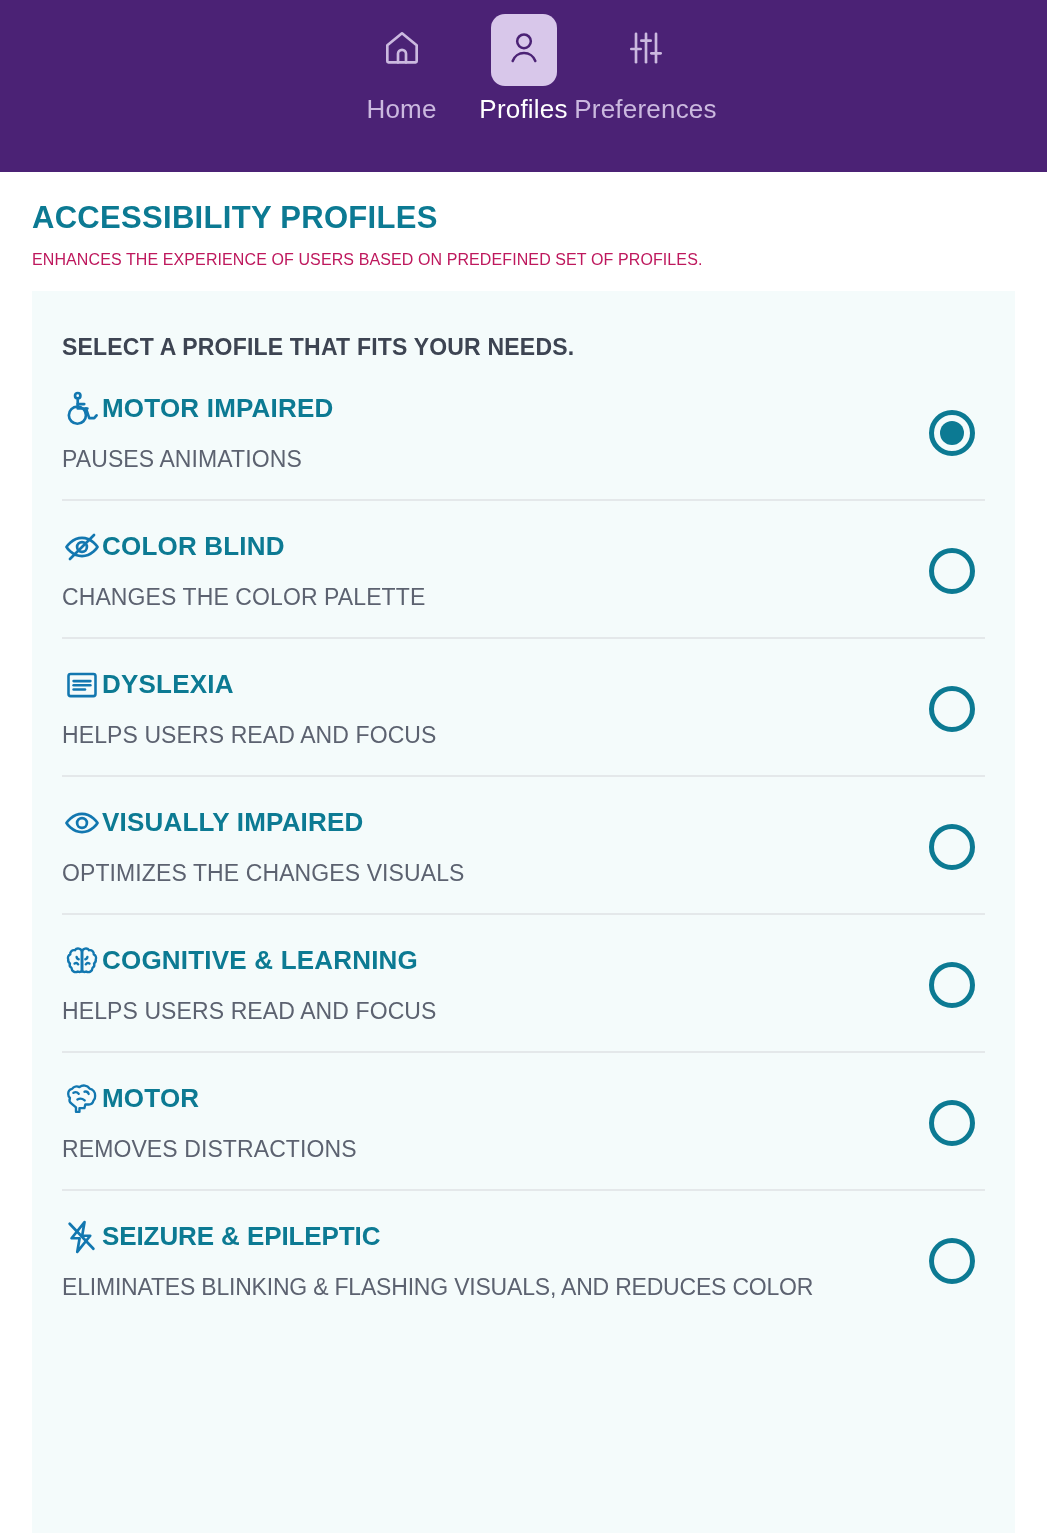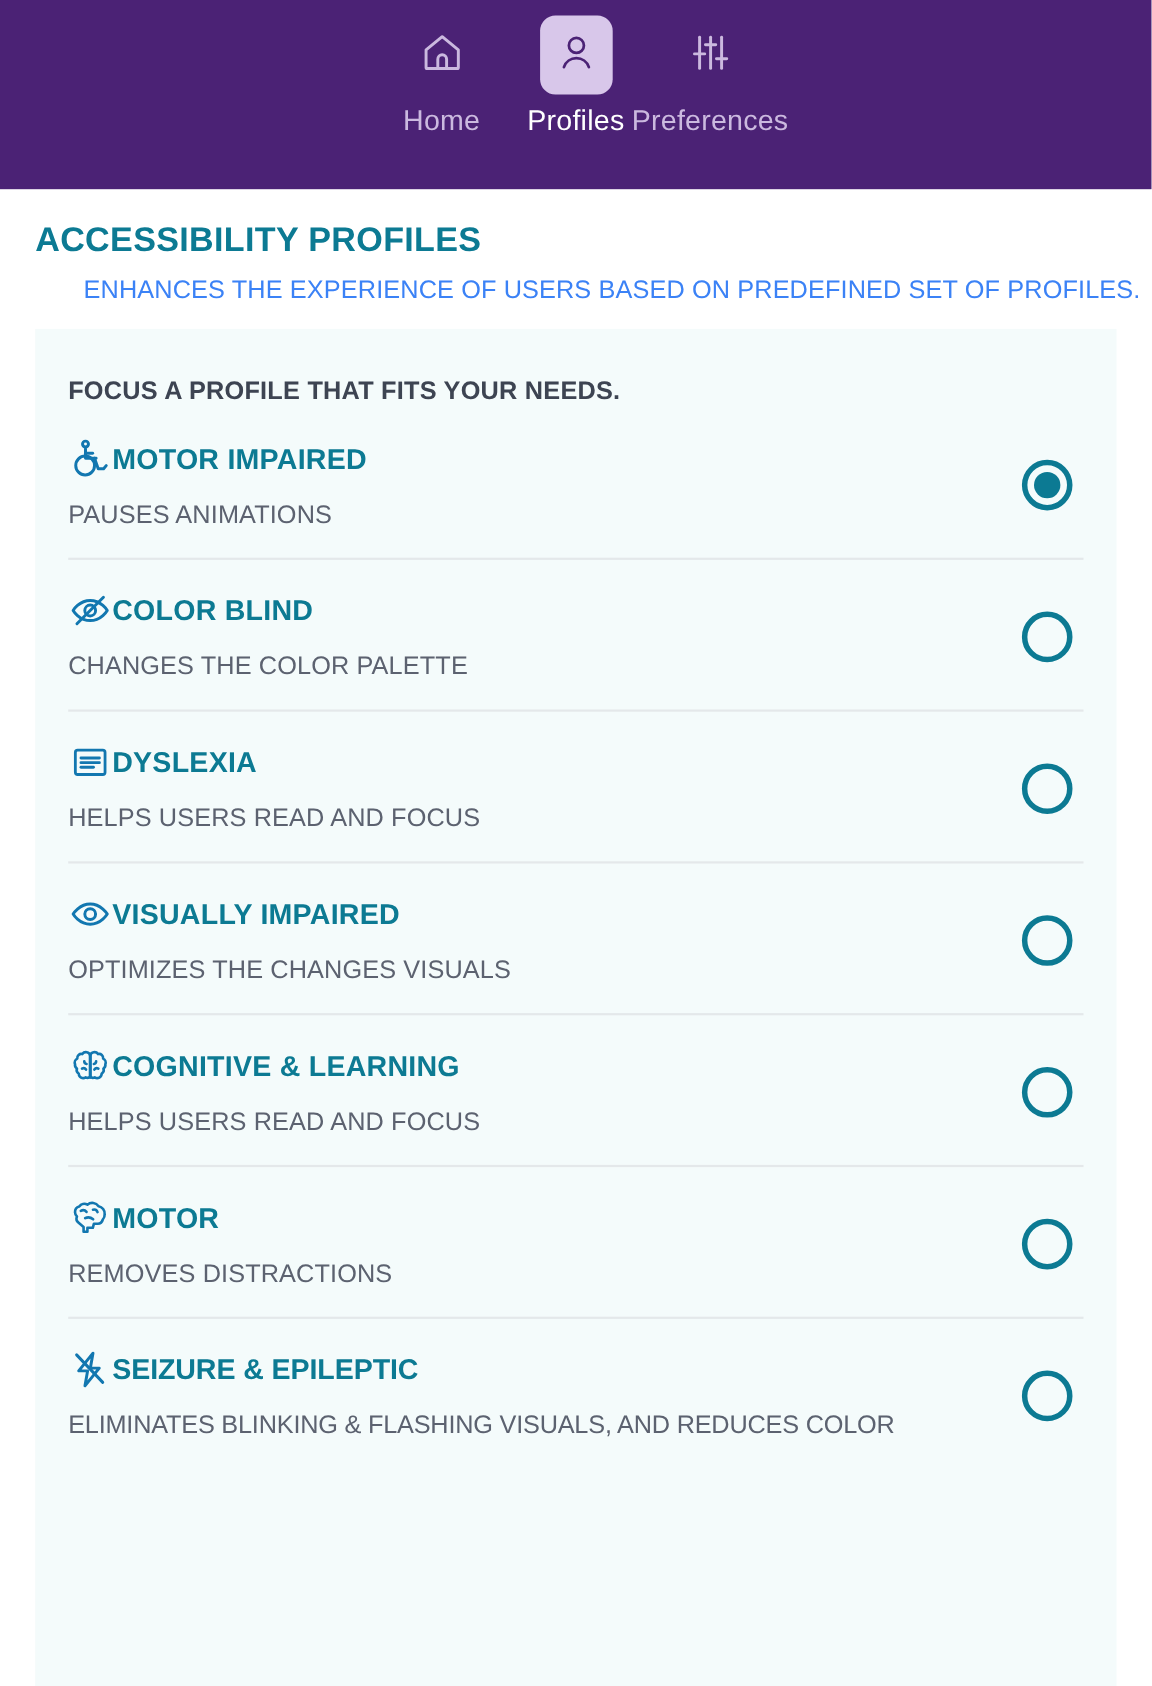--- a/index.html
+++ b/index.html
@@ -67,25 +67,24 @@
   .page-title {
     font-size: 31px;
     font-weight: 700;
     color: #0c7a93;
     letter-spacing: 0.3px;
     line-height: 1.15;
   }
 
   .page-subtitle {
     margin-top: 14px;
-    font-size: 23px;
-    color: #3b82f6;
+    font-size: 16px;
+    color: #be185d;
     letter-spacing: 0.1px;
     line-height: 1.2;
-    margin-left: 44px;
   }
 
   
   .card {
     margin: 22px 0 0 32px;
     width: 983px;
     background: #f4fbfb;
     padding: 0 0 0 0;
     min-height: 1252px;
   }
@@ -236,21 +235,21 @@
 
 </div>
 
 <div class="page-head">
   <div class="page-title">ACCESSIBILITY PROFILES</div>
   <div class="page-subtitle">ENHANCES THE EXPERIENCE OF USERS BASED ON PREDEFINED SET OF PROFILES.</div>
 </div>
 
 <div class="card">
 
-  <div class="card-heading">FOCUS A PROFILE THAT FITS YOUR NEEDS.</div>
+  <div class="card-heading">SELECT A PROFILE THAT FITS YOUR NEEDS.</div>
 
   <div class="profile-list">
 
     <div class="profile-row">
       <div class="profile-main">
         <div class="profile-title-line">
           <span class="profile-icon">
             <svg width="38" height="38" viewBox="0 0 24 24" fill="none" stroke="currentColor" stroke-width="1.7" stroke-linecap="round" stroke-linejoin="round">
               <circle cx="9.3" cy="3.6" r="1.7"></circle>
               <path d="M9.3 6.3v5.4h6.1"></path>

